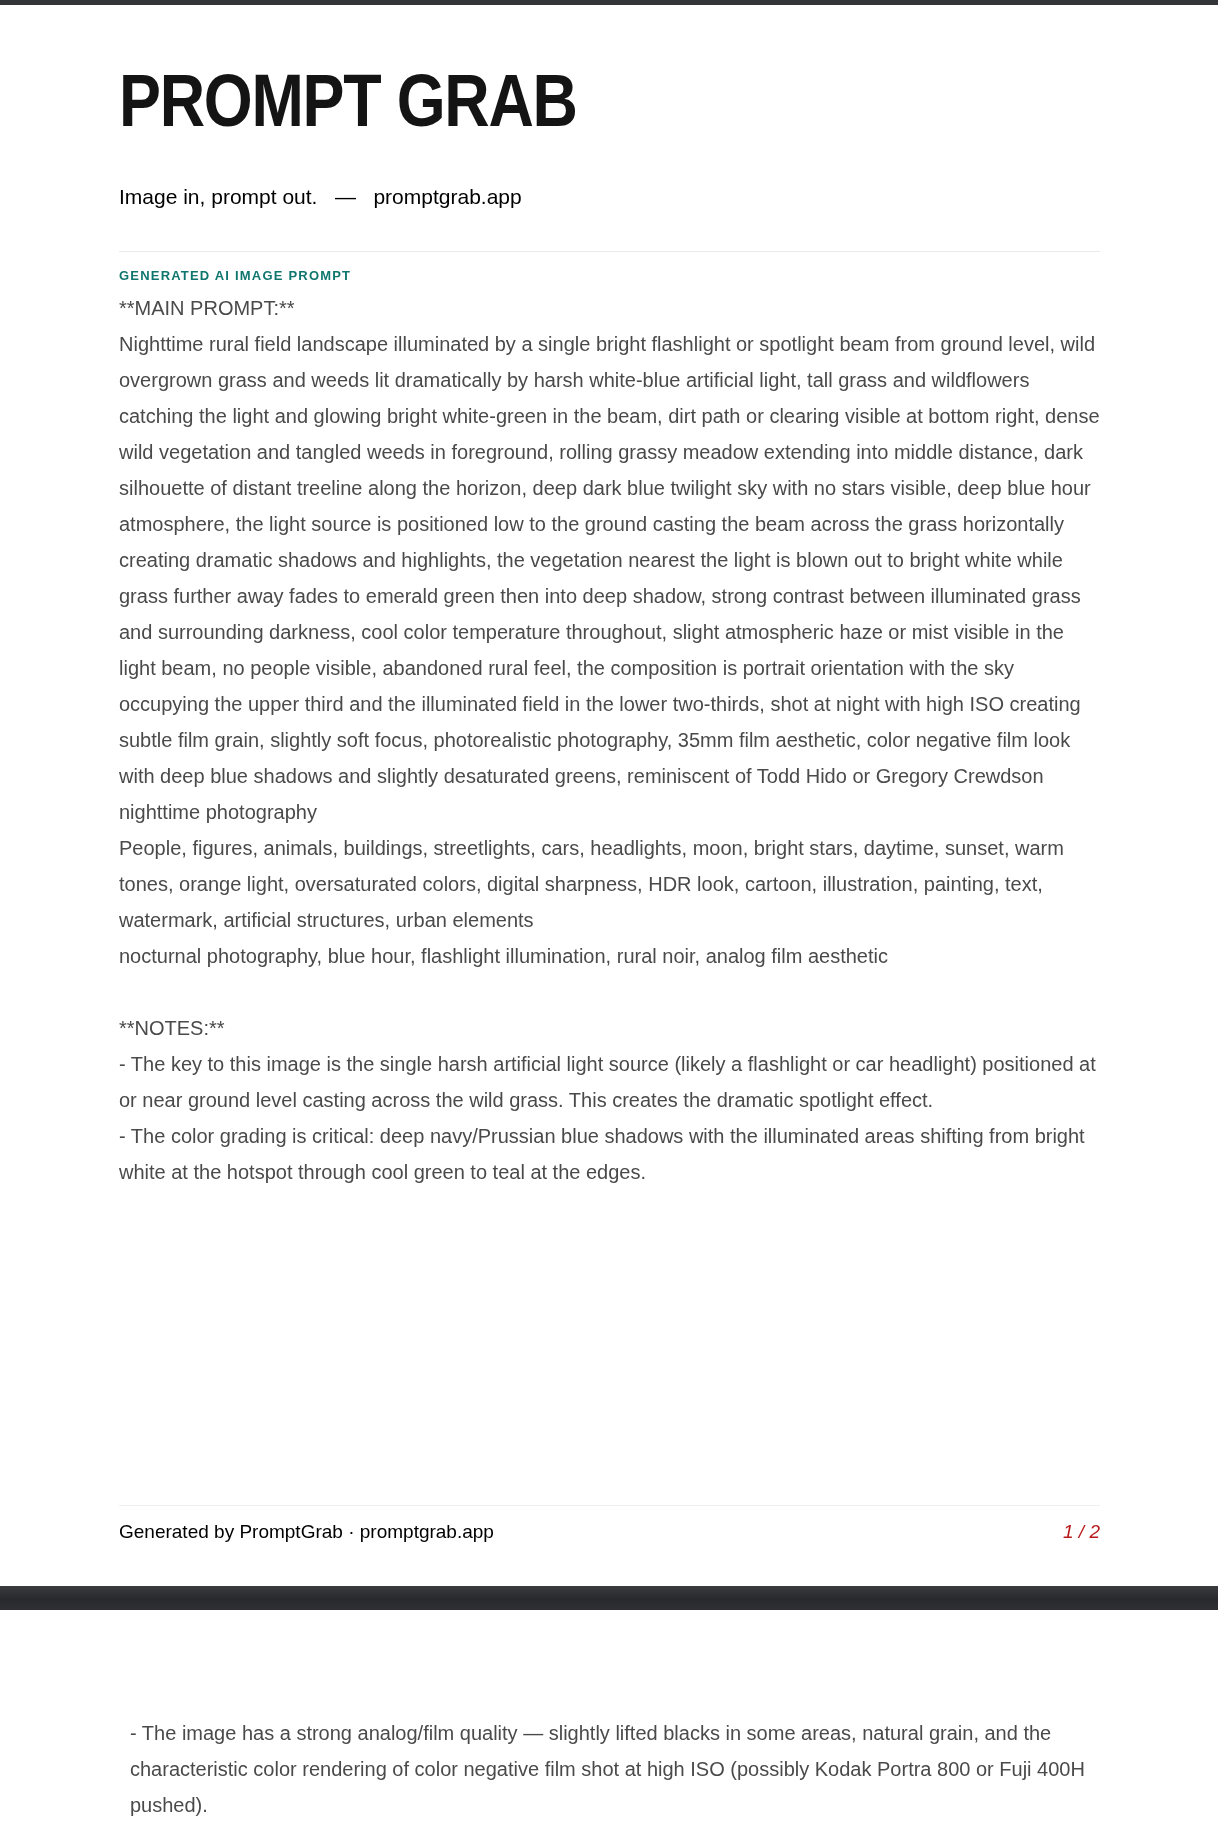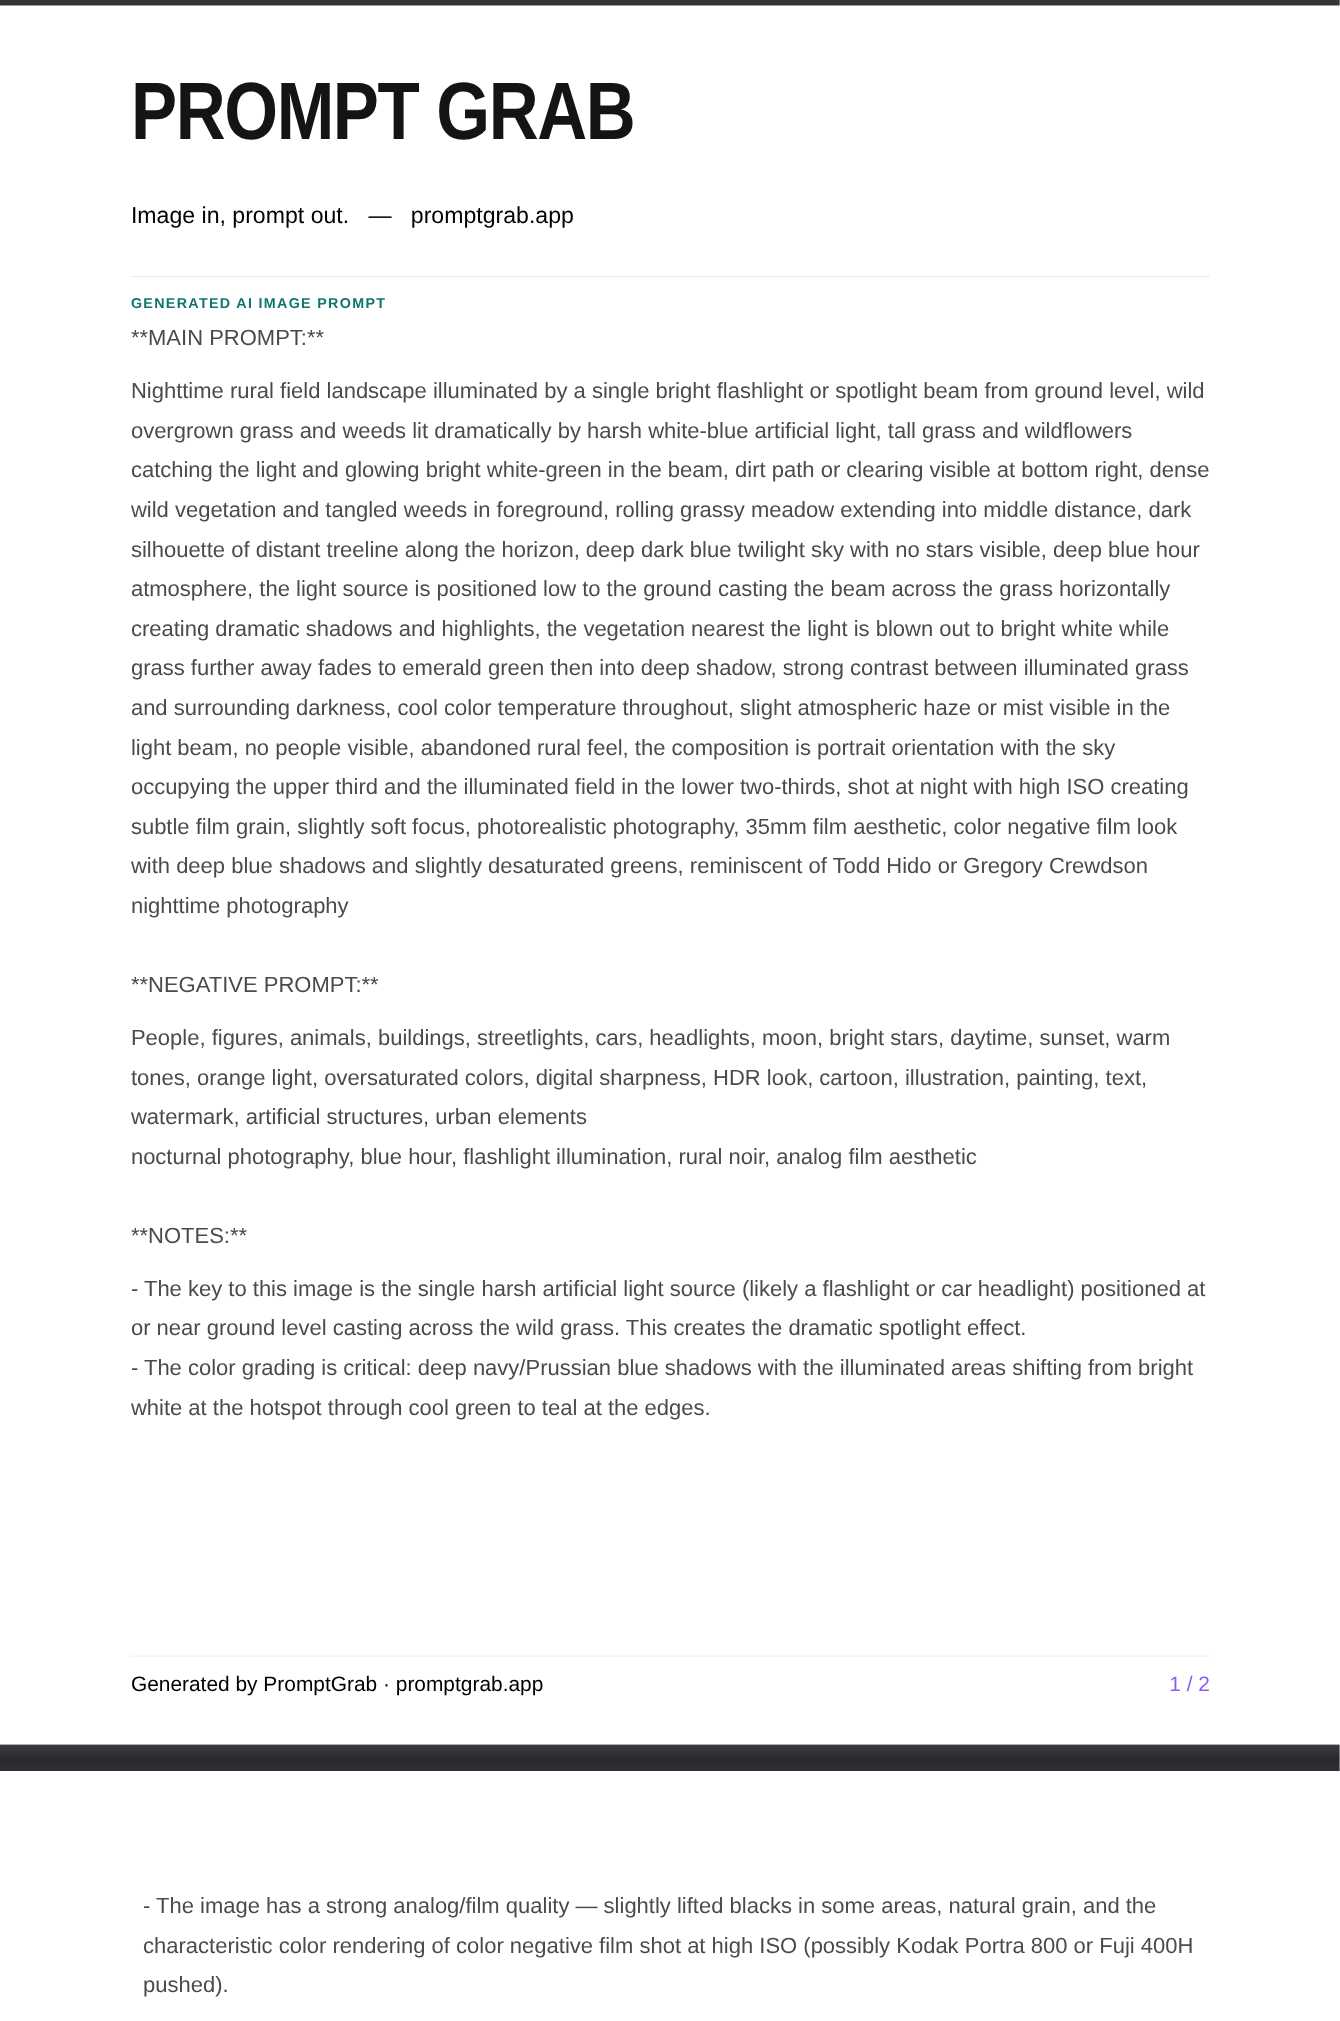--- a/index.html
+++ b/index.html
@@ -39,30 +39,30 @@
   .section-label {
     position: absolute; left: 119px; top: 268px;
     font-size: 13px; font-weight: 700; letter-spacing: 1.2px;
     color: #0f766e;
   }
   .content {
     position: absolute; left: 119px; top: 290px; width: 981px;
     font-size: 20px; line-height: 36px; color: #4a4a4a;
   }
   .content .heading { font-weight: 400; }
-  .content .heading + .para { margin-top: 12px; }
+  .content .heading + .para { margin-top: 0; }
   .content .section-gap { margin-top: 36px; }
   .content .para { margin: 0; }
   .footer-left {
     position: absolute; left: 119px; top: 1521px;
     font-size: 19px; color: #000000;
   }
   .footer-right {
     position: absolute; left: 119px; top: 1521px; width: 981px;
-    font-size: 19px; color: #8b5cf6; text-align: right;
+    font-size: 19px; color: #b91c1c; text-align: right; font-style: italic;
   }
   .page-separator {
     position: absolute; left: 0; top: 1586px;
     width: 1218px; height: 24px;
     background: linear-gradient(180deg, #3a3c3f 0%, #27292c 55%, #2e3033 100%);
   }
   .content-page2 {
     position: absolute; left: 119px; top: 1704px; width: 981px;
     font-size: 20px; line-height: 36px; color: #4a4a4a;
   }
@@ -76,21 +76,20 @@
 <div class="doc-title">PROMPT GRAB</div>
 <div class="tagline">Image in, prompt out.   —   promptgrab.app</div>
 
 <div class="divider divider-top"></div>
 <div class="section-label">GENERATED AI IMAGE PROMPT</div>
 
 <div class="content">
   <div class="heading">**MAIN PROMPT:**</div>
   <p class="para">Nighttime rural field landscape illuminated by a single bright flashlight or spotlight beam from ground level, wild overgrown grass and weeds lit dramatically by harsh white-blue artificial light, tall grass and wildflowers catching the light and glowing bright white-green in the beam, dirt path or clearing visible at bottom right, dense wild vegetation and tangled weeds in foreground, rolling grassy meadow extending into middle distance, dark silhouette of distant treeline along the horizon, deep dark blue twilight sky with no stars visible, deep blue hour atmosphere, the light source is positioned low to the ground casting the beam across the grass horizontally creating dramatic shadows and highlights, the vegetation nearest the light is blown out to bright white while grass further away fades to emerald green then into deep shadow, strong contrast between illuminated grass and surrounding darkness, cool color temperature throughout, slight atmospheric haze or mist visible in the light beam, no people visible, abandoned rural feel, the composition is portrait orientation with the sky occupying the upper third and the illuminated field in the lower two-thirds, shot at night with high ISO creating subtle film grain, slightly soft focus, photorealistic photography, 35mm film aesthetic, color negative film look with deep blue shadows and slightly desaturated greens, reminiscent of Todd Hido or Gregory Crewdson nighttime photography</p>
 
-  <div class="heading section-gap">**NEGATIVE PROMPT:**</div>
   <p class="para">People, figures, animals, buildings, streetlights, cars, headlights, moon, bright stars, daytime, sunset, warm tones, orange light, oversaturated colors, digital sharpness, HDR look, cartoon, illustration, painting, text, watermark, artificial structures, urban elements</p>
 
   <p class="para">nocturnal photography, blue hour, flashlight illumination, rural noir, analog film aesthetic</p>
 
   <div class="heading section-gap">**NOTES:**</div>
   <p class="para">- The key to this image is the single harsh artificial light source (likely a flashlight or car headlight) positioned at or near ground level casting across the wild grass. This creates the dramatic spotlight effect.</p>
   <p class="para">- The color grading is critical: deep navy/Prussian blue shadows with the illuminated areas shifting from bright white at the hotspot through cool green to teal at the edges.</p>
 </div>
 
 <div class="divider divider-footer"></div>

